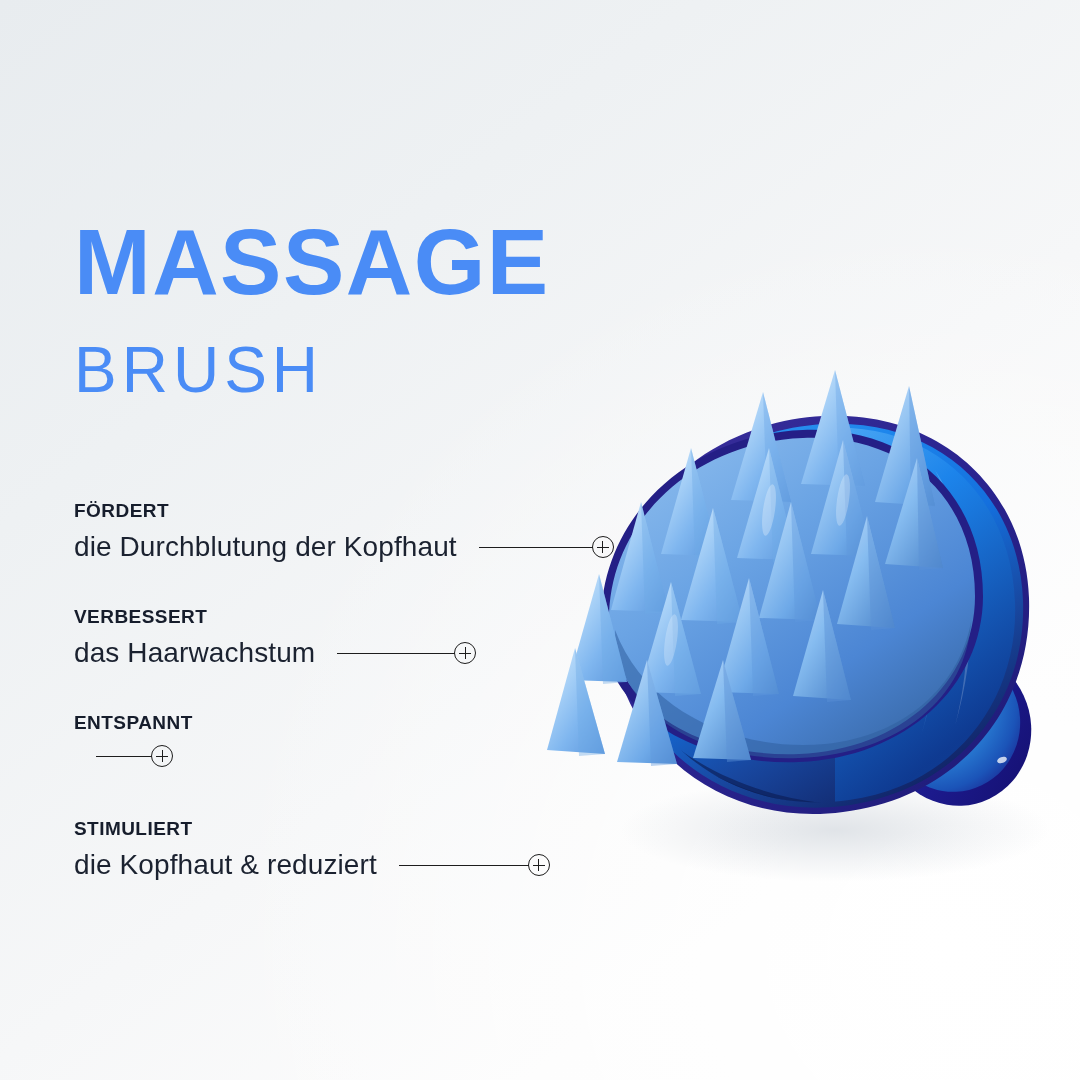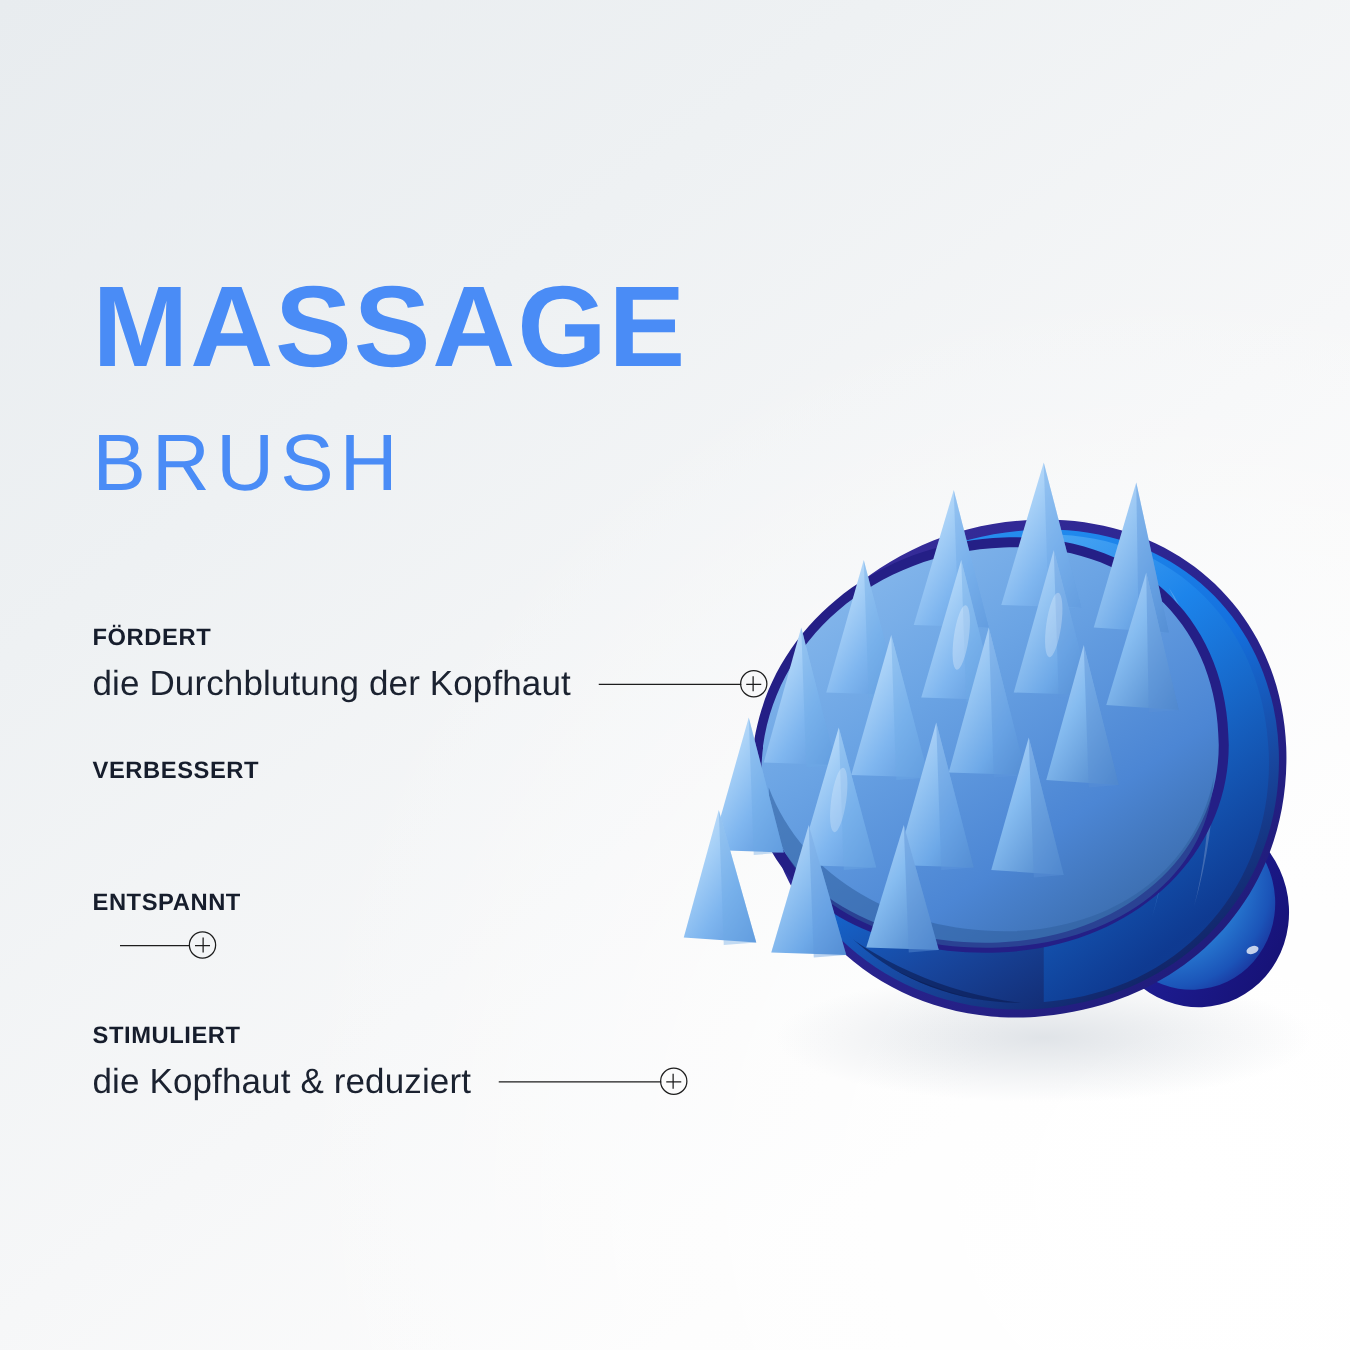--- a/index.html
+++ b/index.html
@@ -135,20 +135,27 @@
         <div class="f-body">die Durchblutung der Kopfhaut</div>
         <div class="f-connector">
           <div class="f-line"></div>
           <div class="f-marker"></div>
         </div>
       </div>
     </div>
 
     <div class="feature">
       <div class="f-head">VERBESSERT</div>
+      <div class="f-row">
+        <div class="f-body">das Haarwachstum</div>
+        <div class="f-connector">
+          <div class="f-line"></div>
+          <div class="f-marker"></div>
+        </div>
+      </div>
     </div>
 
     <div class="feature">
       <div class="f-head">ENTSPANNT</div>
       <div class="f-row">
         <div class="f-connector">
           <div class="f-line"></div>
           <div class="f-marker"></div>
         </div>
       </div>

